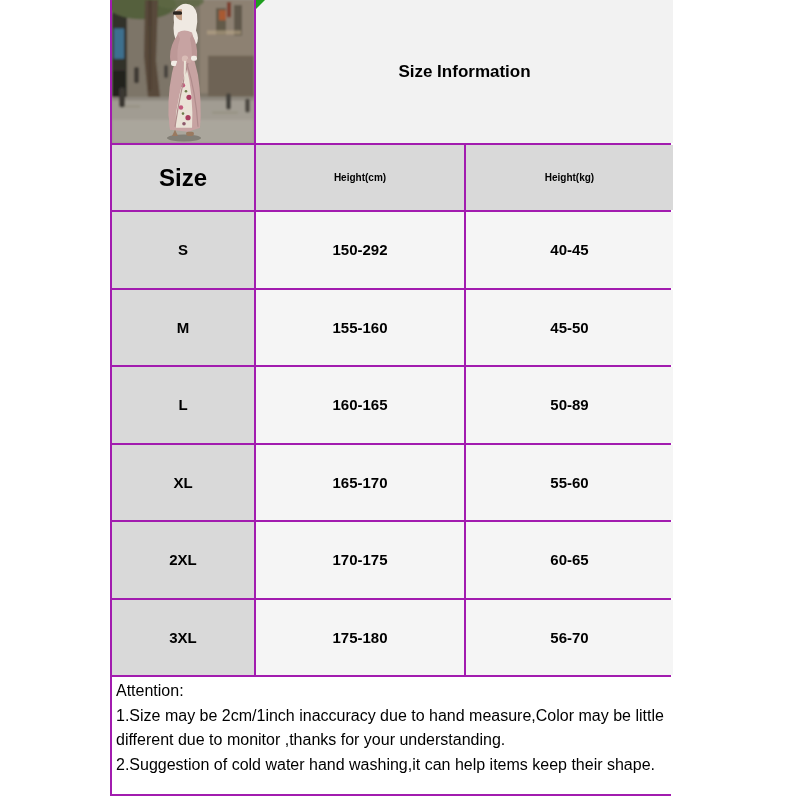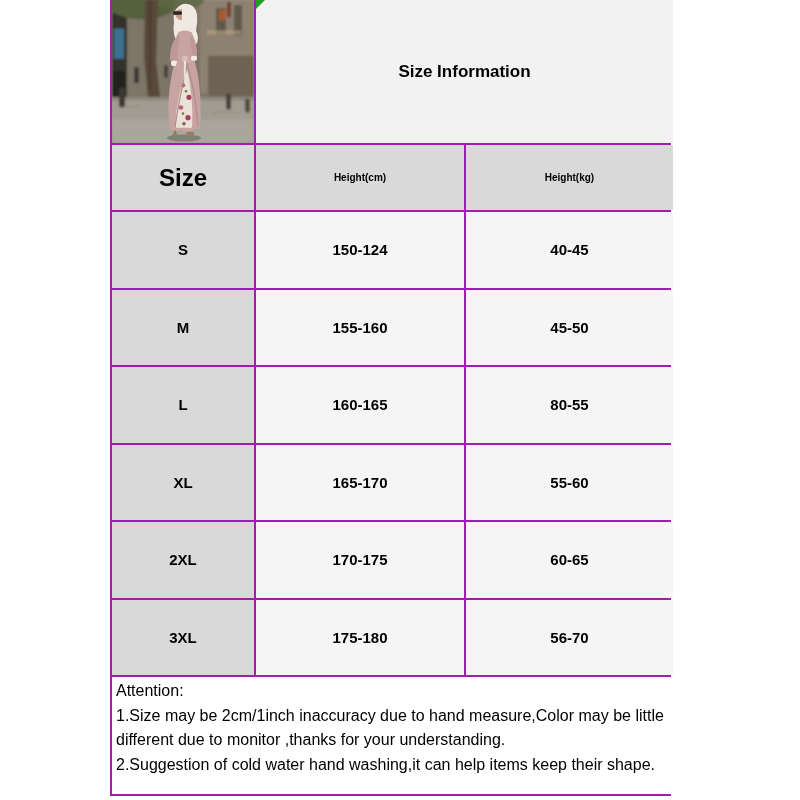--- a/index.html
+++ b/index.html
@@ -147,30 +147,30 @@
   <div class="cell cell-title">
     <span class="flag"></span>
     <span>Size Information</span>
   </div>
 
   <div class="cell cell-hd big">Size</div>
   <div class="cell cell-hd">Height(cm)</div>
   <div class="cell cell-hd">Height(kg)</div>
 
   <div class="cell cell-label">S</div>
-  <div class="cell cell-val">150-124</div>
+  <div class="cell cell-val">150-292</div>
   <div class="cell cell-val">40-45</div>
 
   <div class="cell cell-label">M</div>
   <div class="cell cell-val">155-160</div>
   <div class="cell cell-val">45-50</div>
 
   <div class="cell cell-label">L</div>
   <div class="cell cell-val">160-165</div>
-  <div class="cell cell-val">80-55</div>
+  <div class="cell cell-val">50-89</div>
 
   <div class="cell cell-label">XL</div>
   <div class="cell cell-val">165-170</div>
   <div class="cell cell-val">55-60</div>
 
   <div class="cell cell-label">2XL</div>
   <div class="cell cell-val">170-175</div>
   <div class="cell cell-val">60-65</div>
 
   <div class="cell cell-label">3XL</div>

